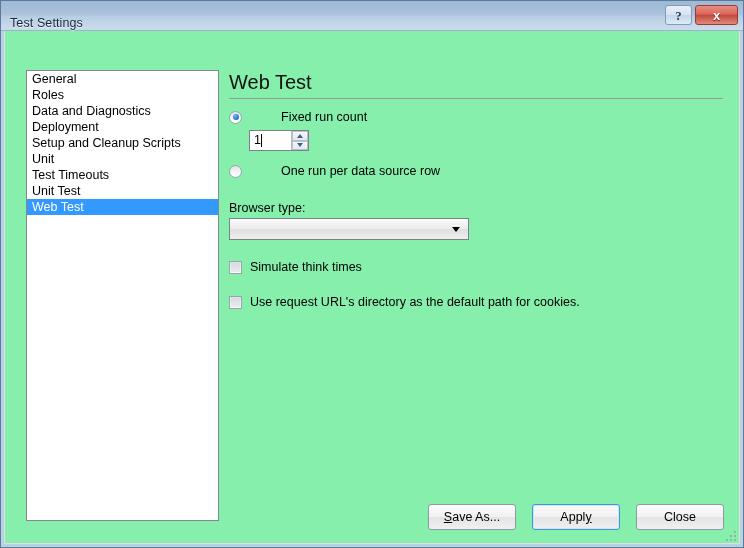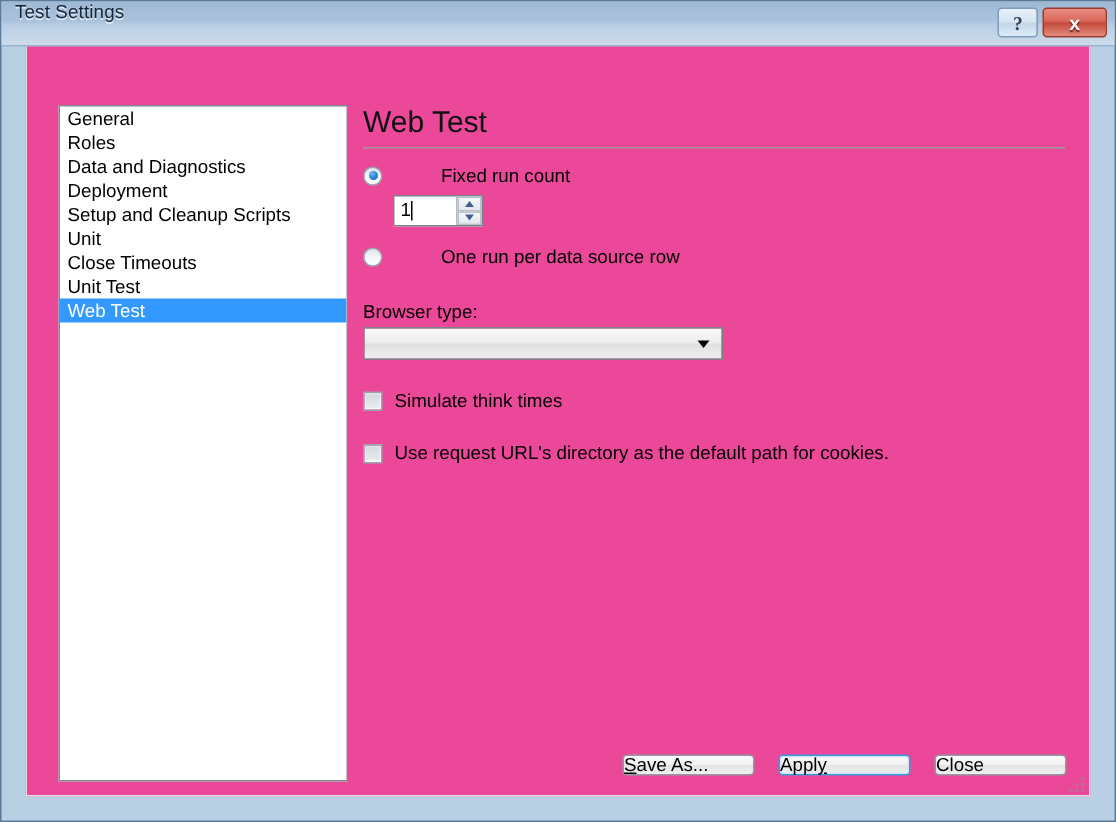--- a/index.html
+++ b/index.html
@@ -22,21 +22,21 @@
     flex-direction: column;
   }
 
   .titlebar {
     position: relative;
     height: 29px;
     flex: 0 0 29px;
     background: linear-gradient(to bottom, #9fb8d4 0%, #aac2dc 45%, #b9cee4 55%, #cddcec 100%);
     border-bottom: 1px solid #9ab3cc;
     display: flex;
-    align-items: flex-start;
+    align-items: flex-end;
   }
   .titlebar-text {
     margin-left: 9px;
     font-size: 12.5px;
     color: #16263a;
     letter-spacing: 0.1px;
     text-shadow: 0 1px 0 rgba(255,255,255,0.65);
   }
   .title-buttons {
     position: absolute;
@@ -75,23 +75,23 @@
     color: #ffffff;
     font-size: 13px;
     font-weight: bold;
     font-family: "Liberation Sans", sans-serif;
     text-shadow: 0 1px 1px rgba(80,10,5,0.8);
     line-height: 1;
   }
 
   .client {
     flex: 1 1 auto;
-    margin: 16px;
+    margin: 3px;
     margin-top: 0;
-    background: #ec4899;
+    background: #86efac;
     position: relative;
     border: 1px solid #dfdfdf;
     border-top: none;
   }
 
   
   .listbox {
     position: absolute;
     left: 21px; top: 39px;
     width: 193px; height: 451px;
@@ -272,29 +272,30 @@
   }
 
   
   .footer {
     position: absolute;
     right: 15px; bottom: 13px;
     display: flex;
     gap: 16px;
   }
   .btn {
-    width: 88px; height: 14px;
+    width: 88px; height: 26px;
     box-sizing: border-box;
     border: 1px solid #9099a2;
     border-radius: 3px;
     background: linear-gradient(to bottom, #fbfbfb 0%, #f1f1f1 48%, #e4e4e4 52%, #f0f0f0 100%);
     font-size: 12.5px;
     color: #000;
     display: flex;
     align-items: center;
+    justify-content: center;
     cursor: default;
   }
   .btn.default {
     border: 1px solid #3c99dc;
     box-shadow: inset 0 0 0 1px #cfe6f7;
   }
   .btn u { text-underline-offset: 1px; }
 
   .grip {
     position: absolute;
@@ -328,21 +329,21 @@
 
   <div class="client">
 
     <div class="listbox">
       <div class="list-item">General</div>
       <div class="list-item">Roles</div>
       <div class="list-item">Data and Diagnostics</div>
       <div class="list-item">Deployment</div>
       <div class="list-item">Setup and Cleanup Scripts</div>
       <div class="list-item">Unit</div>
-      <div class="list-item">Close Timeouts</div>
+      <div class="list-item">Test Timeouts</div>
       <div class="list-item">Unit Test</div>
       <div class="list-item selected">Web Test</div>
     </div>
 
     <div class="pane">
       <div class="pane-title">Web Test</div>
       <div class="divider"></div>
 
       <div class="row radio-row">
         <span class="radio checked"></span>

